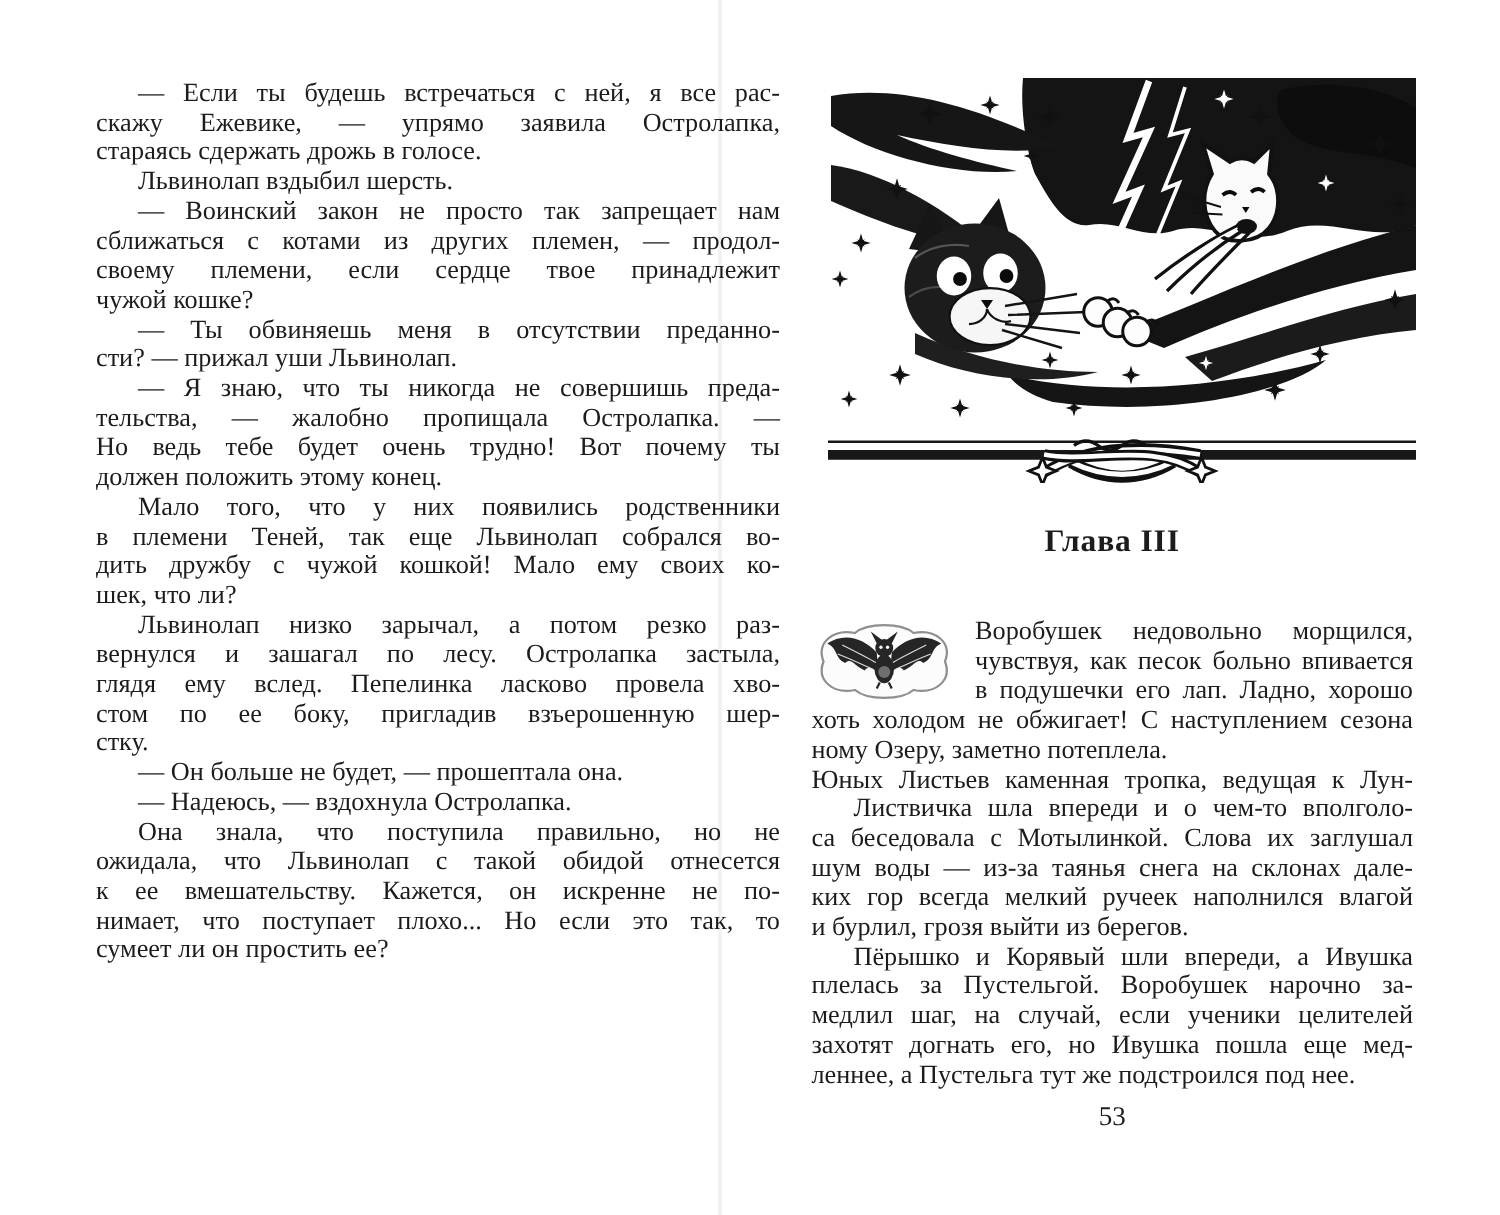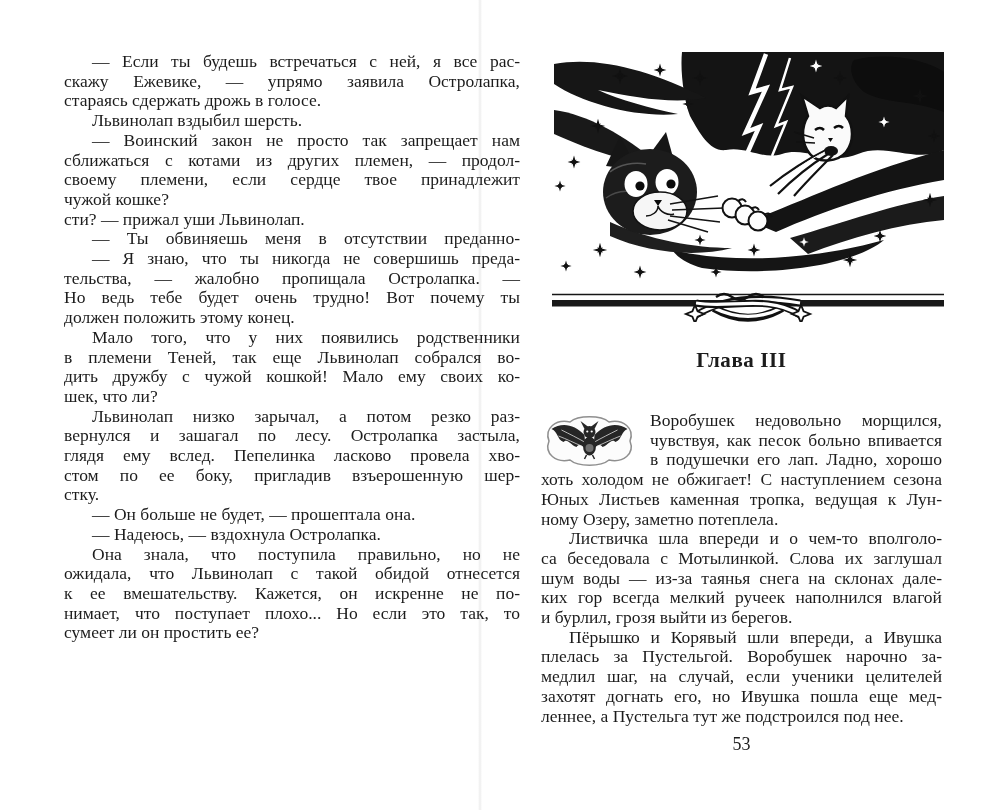--- a/index.html
+++ b/index.html
@@ -47,22 +47,22 @@
         <div class="para">
           <div class="line para-end first">Львинолап вздыбил шерсть.</div>
         </div>
         <div class="para">
           <div class="line first">— Воинский закон не просто так запрещает нам</div>
           <div class="line">сближаться с котами из других племен, — продол-</div>
           <div class="line">своему племени, если сердце твое принадлежит</div>
           <div class="line para-end">чужой кошке?</div>
         </div>
         <div class="para">
+          <div class="line first">— Ты обвиняешь меня в отсутствии преданно-</div>
           <div class="line para-end">сти? — прижал уши Львинолап.</div>
-          <div class="line first">— Ты обвиняешь меня в отсутствии преданно-</div>
         </div>
         <div class="para">
           <div class="line first">— Я знаю, что ты никогда не совершишь преда-</div>
           <div class="line">тельства, — жалобно пропищала Остролапка. —</div>
           <div class="line">Но ведь тебе будет очень трудно! Вот почему ты</div>
           <div class="line para-end">должен положить этому конец.</div>
         </div>
         <div class="para">
           <div class="line first">Мало того, что у них появились родственники</div>
           <div class="line">в племени Теней, так еще Львинолап собрался во-</div>
@@ -219,22 +219,22 @@
             <circle cx="2.2" cy="-8.5" r="1.1" fill="#fff"></circle>
             <path d="M-3,15 l-2,4 M3,15 l2,4" stroke="#262626" stroke-width="1.5"></path>
           </g>
         </svg>
       </span>
     <div class="para">
           <div class="line">Воробушек недовольно морщился,</div>
           <div class="line">чувствуя, как песок больно впивается</div>
           <div class="line">в подушечки его лап. Ладно, хорошо</div>
           <div class="line">хоть холодом не обжигает! С наступлением сезона</div>
+          <div class="line para-end">ному Озеру, заметно потеплела.</div>
           <div class="line">Юных Листьев каменная тропка, ведущая к Лун-</div>
-          <div class="line para-end">ному Озеру, заметно потеплела.</div>
         </div>
         <div class="para">
           <div class="line first">Листвичка шла впереди и о чем-то вполголо-</div>
           <div class="line">са беседовала с Мотылинкой. Слова их заглушал</div>
           <div class="line">шум воды — из-за таянья снега на склонах дале-</div>
           <div class="line">ких гор всегда мелкий ручеек наполнился влагой</div>
           <div class="line para-end">и бурлил, грозя выйти из берегов.</div>
         </div>
         <div class="para">
           <div class="line first">Пёрышко и Корявый шли впереди, а Ивушка</div>

